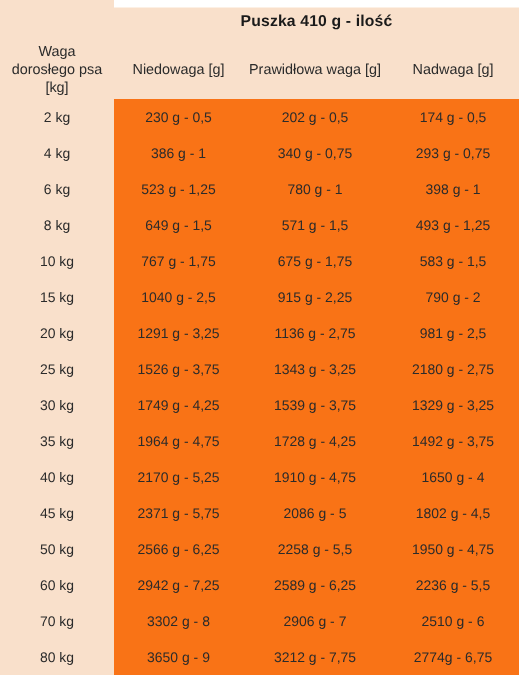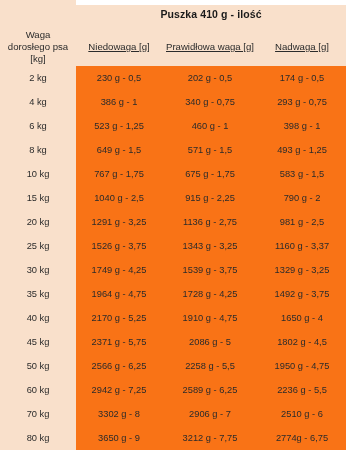--- a/index.html
+++ b/index.html
@@ -62,21 +62,20 @@
   }
 
   
   tr.head-row { height: 36px; }
   th.head-cell {
     background: #f9e0cb;
     color: #2b2b2b;
     font-size: 9.6px;
     line-height: 12px;
     padding: 0 3px;
-    text-decoration: underline;
   }
   th.head-weight {
     background: #f9e0cb;
     color: #2b2b2b;
     font-size: 9.6px;
     line-height: 12px;
     padding: 0 6px;
   }
 
   
@@ -128,21 +127,21 @@
       </tr>
       <tr class="data-row">
         <td class="weight-cell">4 kg</td>
         <td class="value-cell">386 g - 1</td>
         <td class="value-cell">340 g - 0,75</td>
         <td class="value-cell">293 g - 0,75</td>
       </tr>
       <tr class="data-row">
         <td class="weight-cell">6 kg</td>
         <td class="value-cell">523 g - 1,25</td>
-        <td class="value-cell">460 g - 1</td>
+        <td class="value-cell">780 g - 1</td>
         <td class="value-cell">398 g - 1</td>
       </tr>
       <tr class="data-row">
         <td class="weight-cell">8 kg</td>
         <td class="value-cell">649 g - 1,5</td>
         <td class="value-cell">571 g - 1,5</td>
         <td class="value-cell">493 g - 1,25</td>
       </tr>
       <tr class="data-row">
         <td class="weight-cell">10 kg</td>
@@ -159,21 +158,21 @@
       <tr class="data-row">
         <td class="weight-cell">20 kg</td>
         <td class="value-cell">1291 g - 3,25</td>
         <td class="value-cell">1136 g - 2,75</td>
         <td class="value-cell">981 g - 2,5</td>
       </tr>
       <tr class="data-row">
         <td class="weight-cell">25 kg</td>
         <td class="value-cell">1526 g - 3,75</td>
         <td class="value-cell">1343 g - 3,25</td>
-        <td class="value-cell">1160 g - 3,37</td>
+        <td class="value-cell">2180 g - 2,75</td>
       </tr>
       <tr class="data-row">
         <td class="weight-cell">30 kg</td>
         <td class="value-cell">1749 g - 4,25</td>
         <td class="value-cell">1539 g - 3,75</td>
         <td class="value-cell">1329 g - 3,25</td>
       </tr>
       <tr class="data-row">
         <td class="weight-cell">35 kg</td>
         <td class="value-cell">1964 g - 4,75</td>

